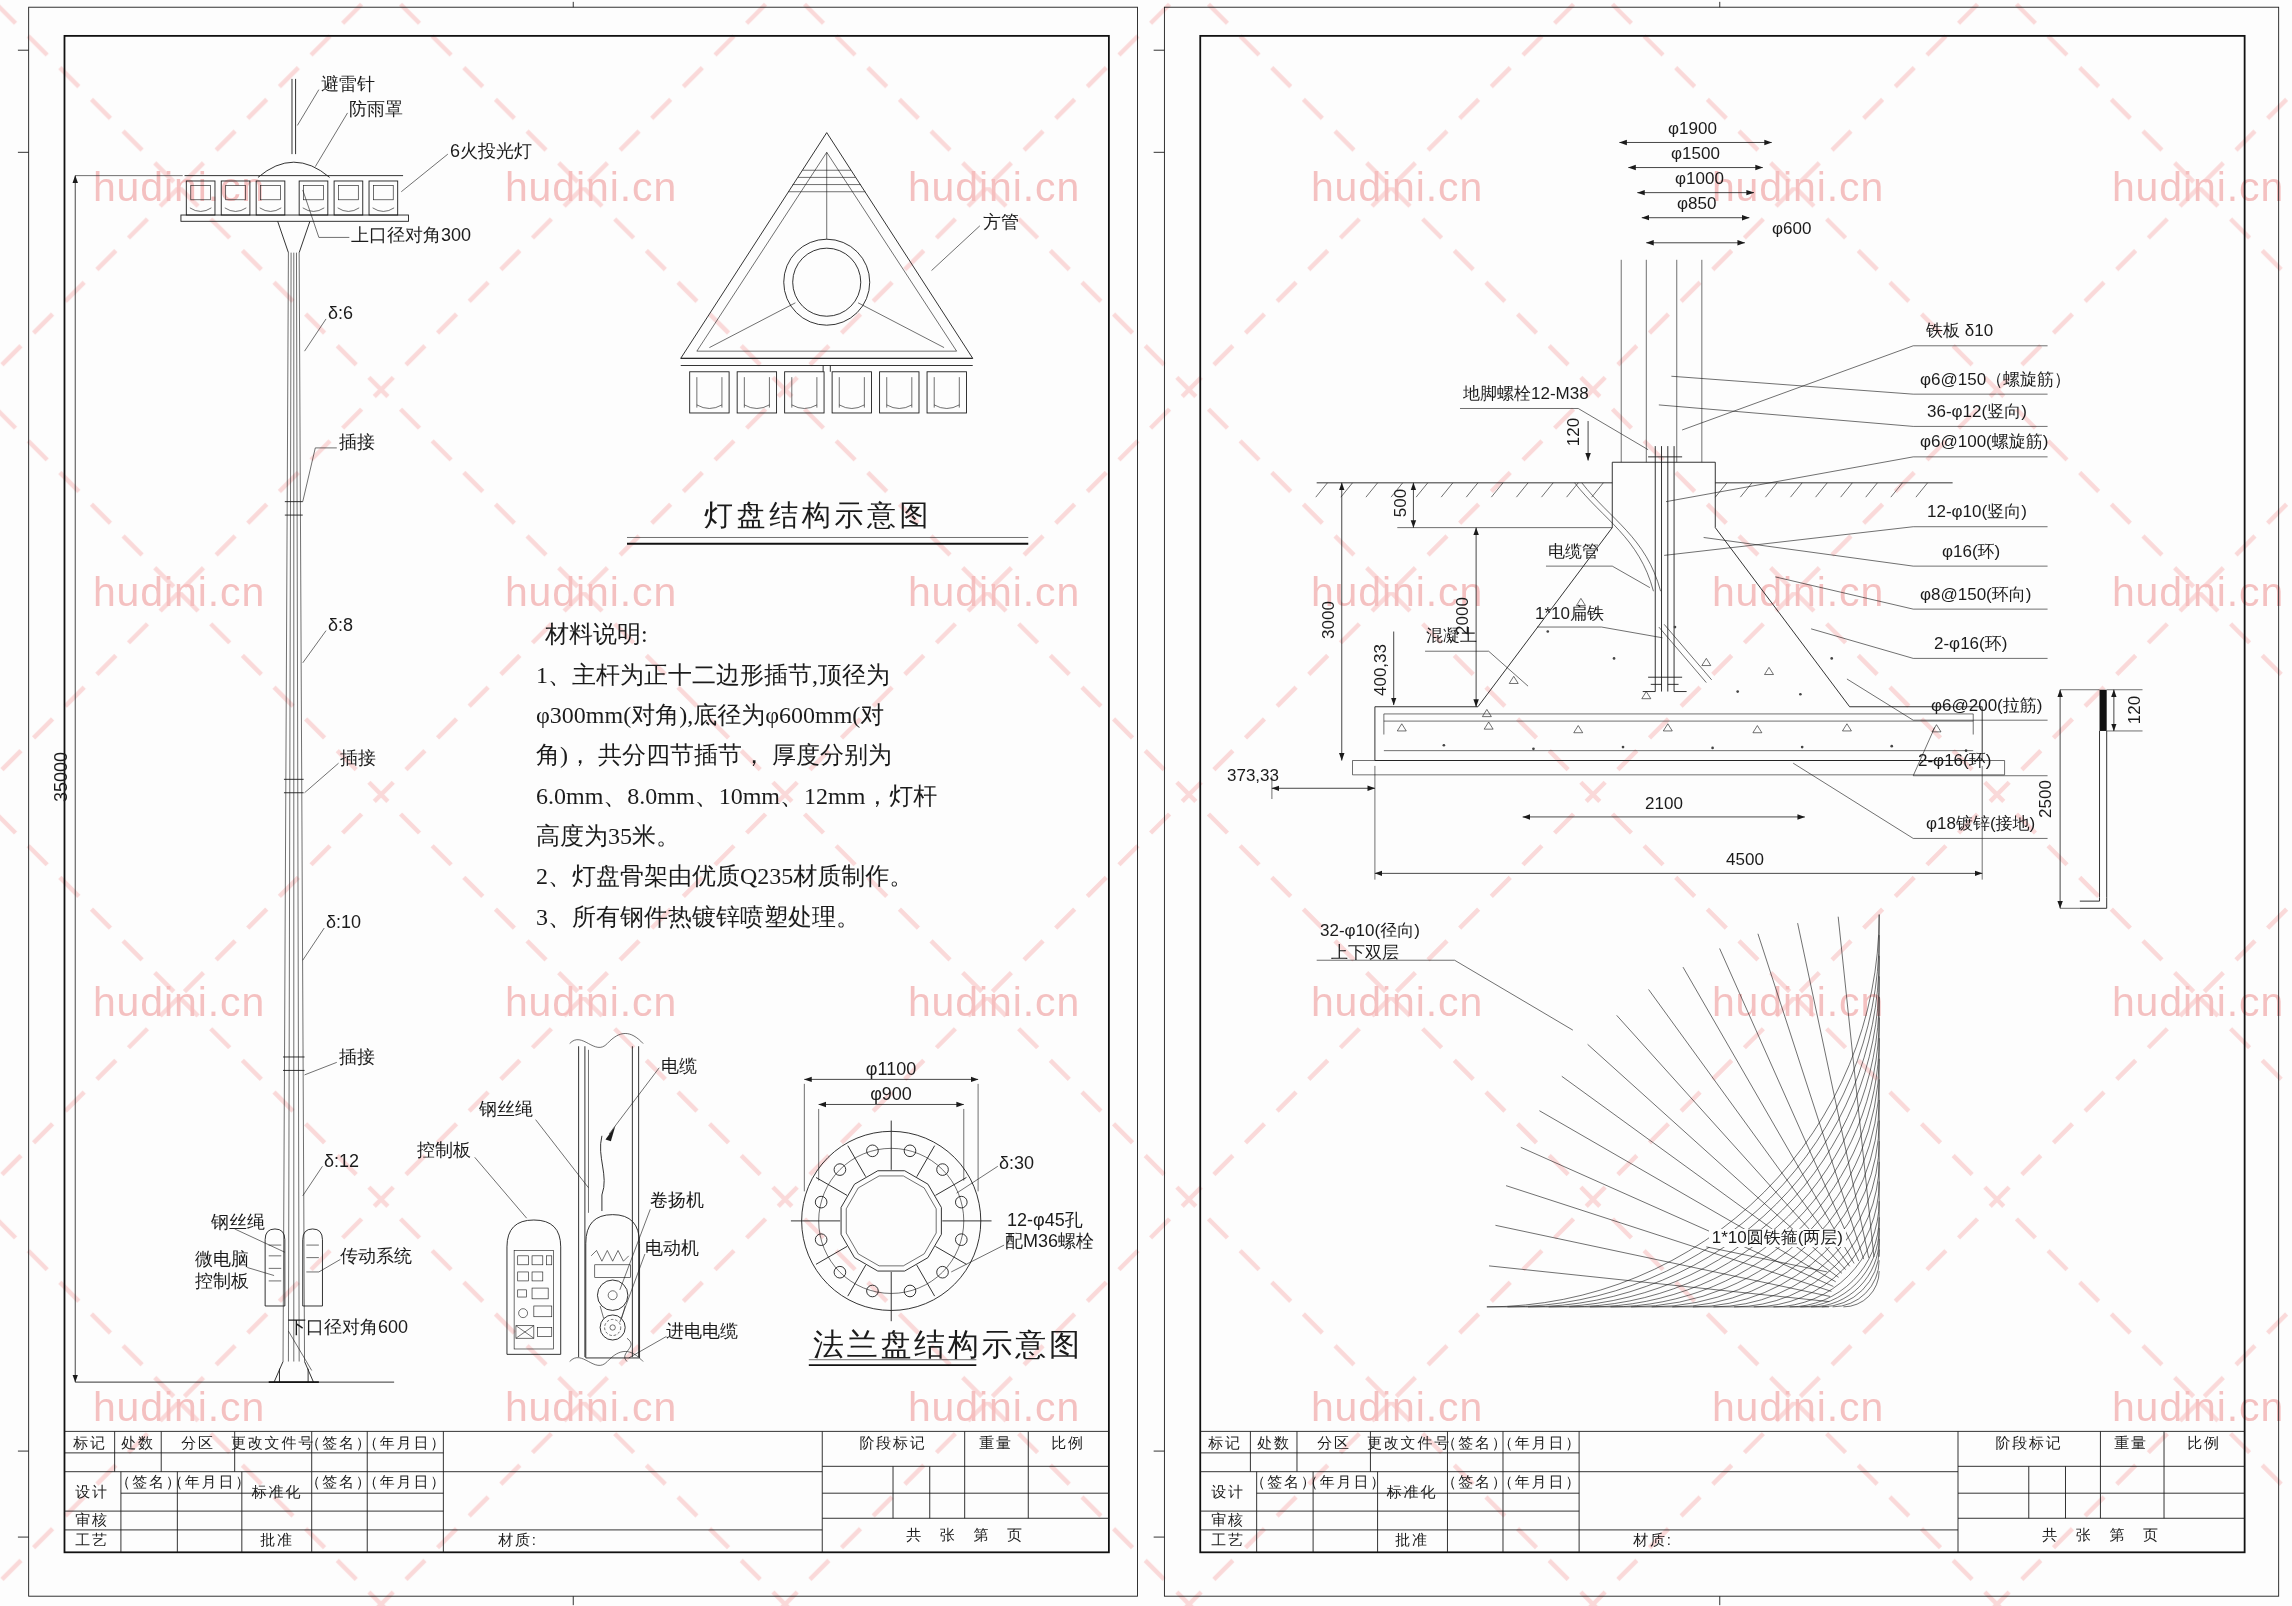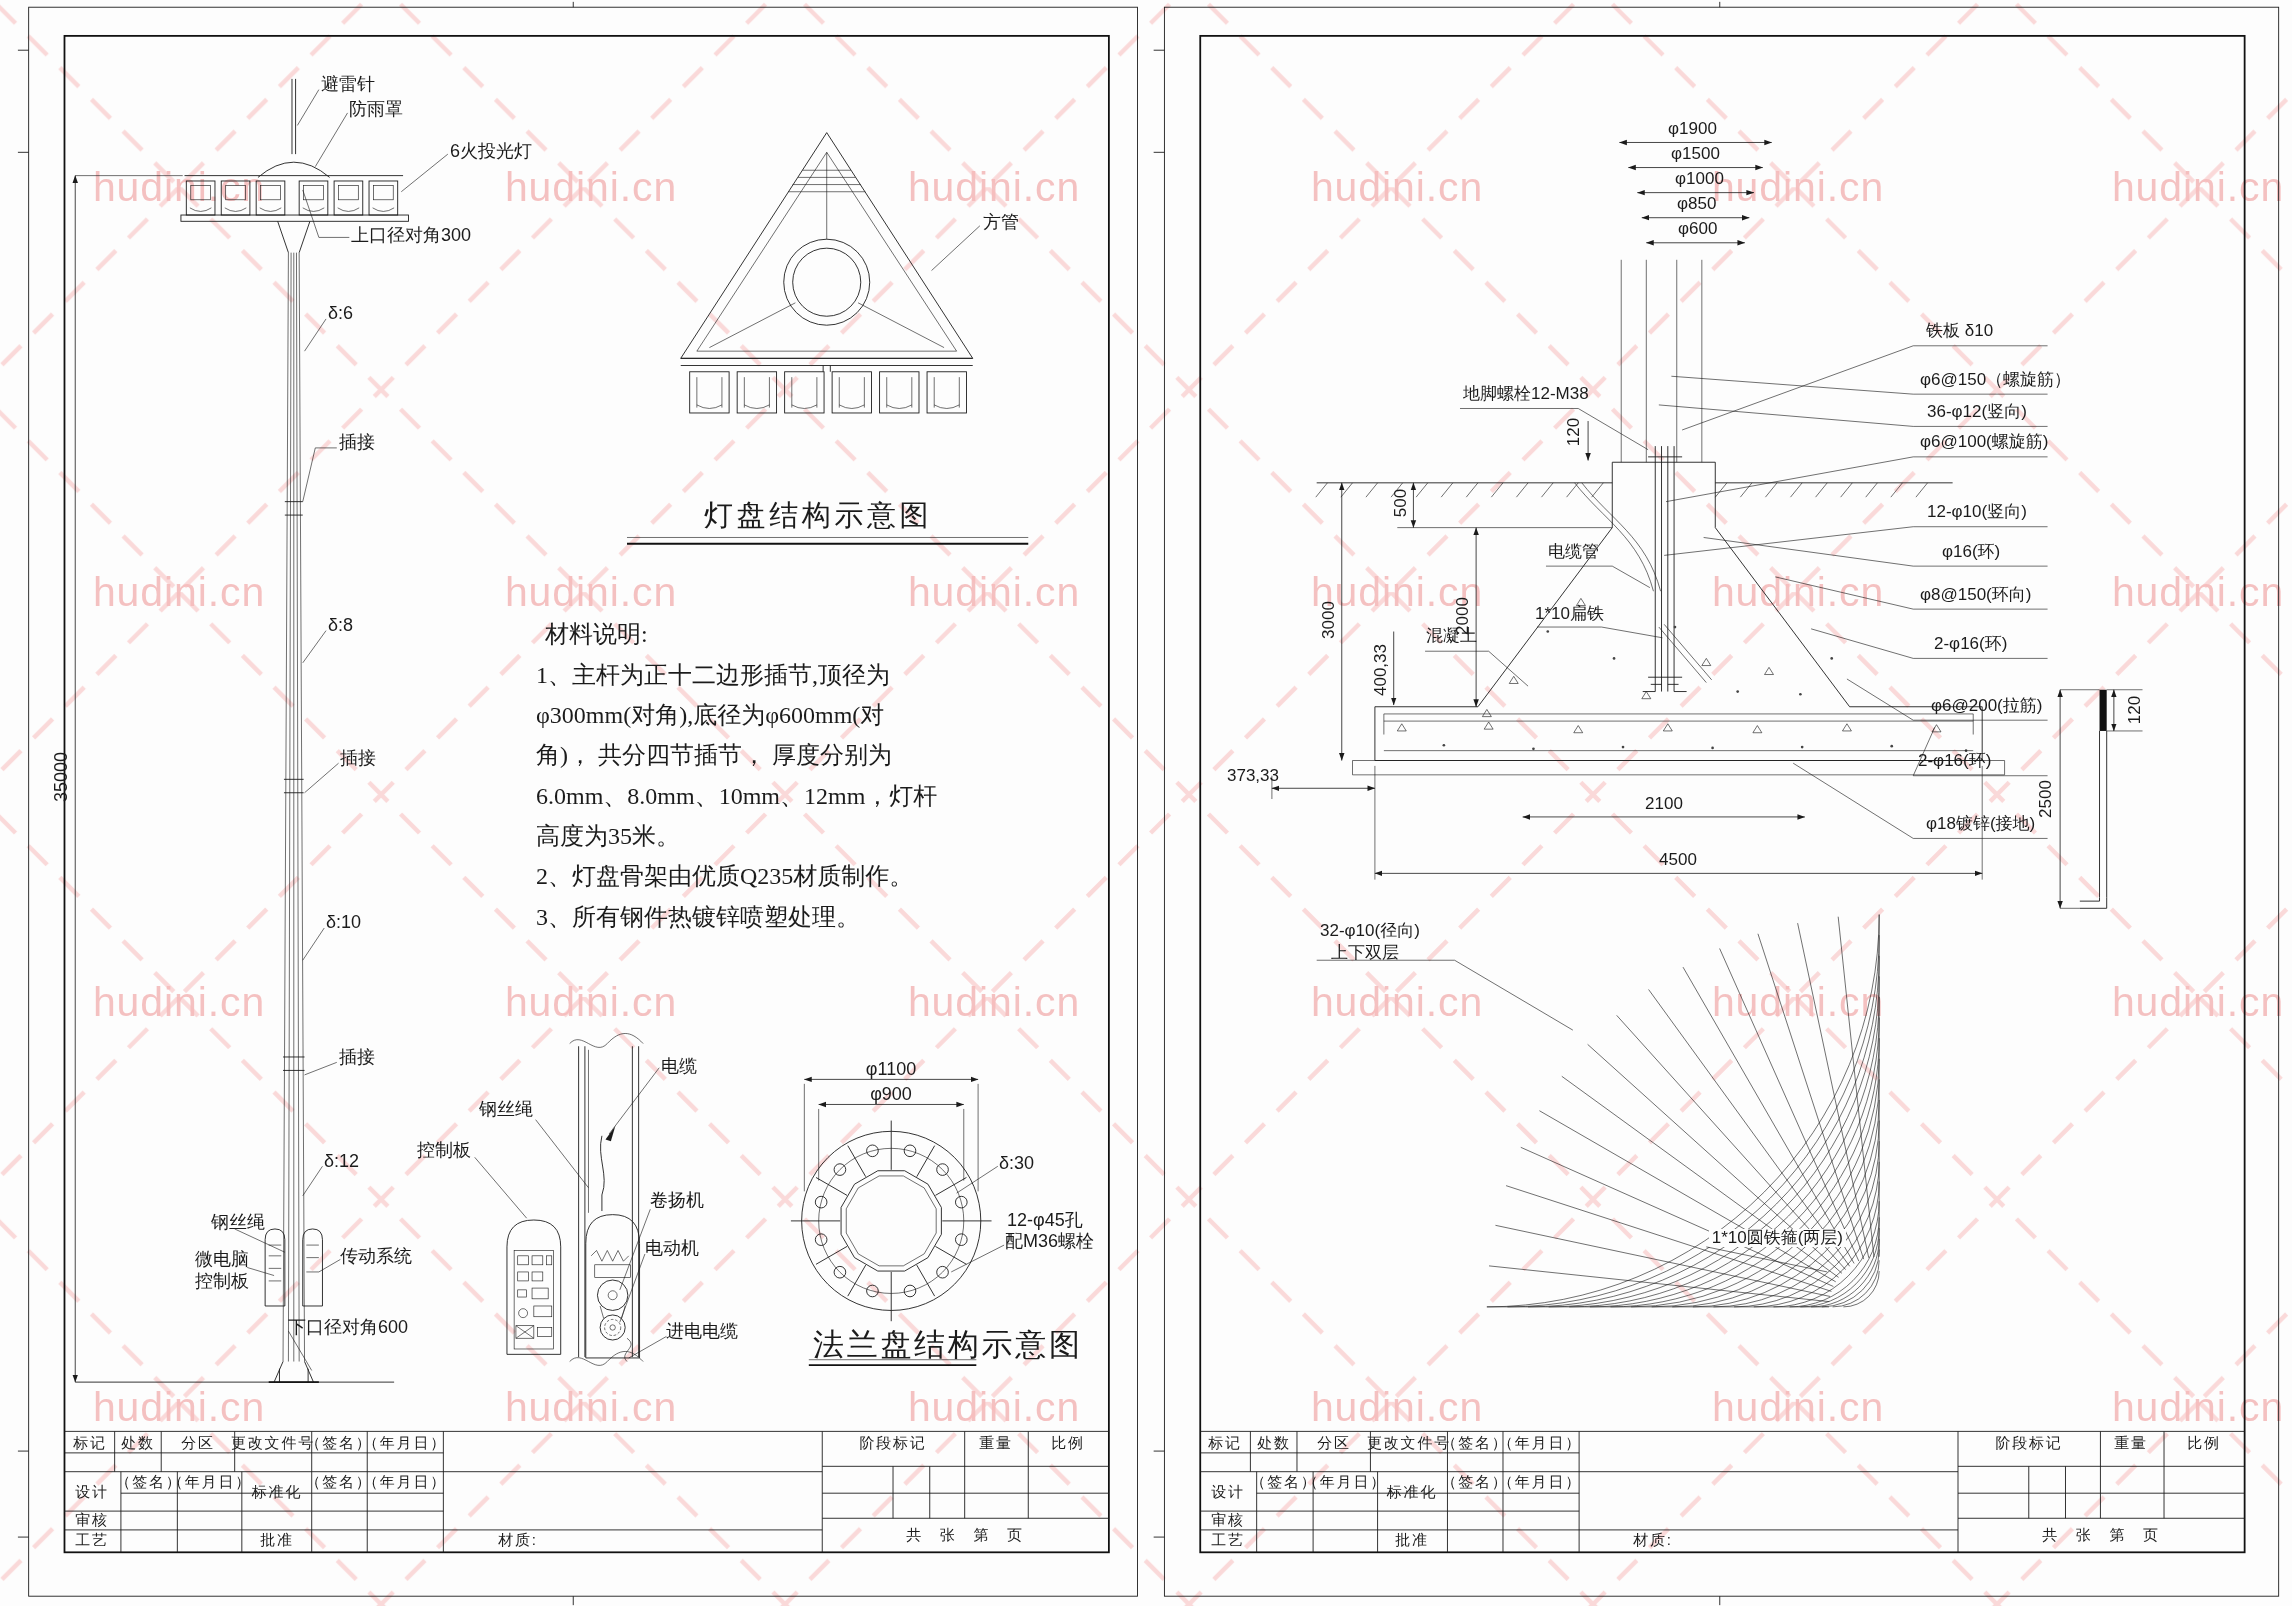--- a/index.html
+++ b/index.html
@@ -414,21 +414,21 @@
 <div class="tc" style="left:891px;top:1094px">φ900</div>
 <div class="t" style="left:999px;top:1154px">δ:30</div>
 <div class="t" style="left:1007px;top:1211px">12-φ45孔</div>
 <div class="t" style="left:1005px;top:1232px">配M36螺栓</div>
 <div class="t h2" style="left:813px;top:1329px">法兰盘结构示意图</div>
 
 <div class="t sm" style="left:1668px;top:120px">φ1900</div>
 <div class="t sm" style="left:1671px;top:145px">φ1500</div>
 <div class="t sm" style="left:1675px;top:170px">φ1000</div>
 <div class="t sm" style="left:1677px;top:195px">φ850</div>
-<div class="t sm" style="left:1678px;top:220px">φ600</div>
+<div class="t sm" style="left:1772px;top:220px">φ600</div>
 
 <div class="t sm" style="left:1463px;top:385px">地脚螺栓12-M38</div>
 <div class="t sm" style="left:1548px;top:543px">电缆管</div>
 <div class="t sm" style="left:1426px;top:627px">混凝土</div>
 <div class="t sm" style="left:1535px;top:605px">1*10扁铁</div>
 
 <div class="t sm" style="left:1926px;top:322px">铁板 δ10</div>
 <div class="t sm" style="left:1920px;top:371px">φ6@150（螺旋筋）</div>
 <div class="t sm" style="left:1927px;top:403px">36-φ12(竖向)</div>
 <div class="t sm" style="left:1920px;top:433px">φ6@100(螺旋筋)</div>
@@ -440,21 +440,21 @@
 <div class="t sm" style="left:1918px;top:752px">2-φ16(环)</div>
 <div class="t sm" style="left:1926px;top:815px">φ18镀锌(接地)</div>
 
 <div class="tv sm" style="left:1574px;top:432px">120</div>
 <div class="tv sm" style="left:1401px;top:503px">500</div>
 <div class="tv sm" style="left:1463px;top:616px">2000</div>
 <div class="tv sm" style="left:1329px;top:620px">3000</div>
 <div class="tv sm" style="left:1381px;top:670px">400,33</div>
 <div class="t sm" style="left:1227px;top:767px">373,33</div>
 <div class="tc sm" style="left:1664px;top:804px">2100</div>
-<div class="tc sm" style="left:1678px;top:860px">4500</div>
+<div class="tc sm" style="left:1745px;top:860px">4500</div>
 <div class="tv sm" style="left:2046px;top:799px">2500</div>
 <div class="tv sm" style="left:2135px;top:710px">120</div>
 
 <div class="t sm" style="left:1320px;top:922px">32-φ10(径向)</div>
 <div class="t sm" style="left:1331px;top:944px">上下双层</div>
 <div class="t sm bgw" style="left:1709px;top:1229px">1*10圆铁箍(两层)</div>
 
 <div class="tc tb" style="left:90px;top:1443px">标记</div>
 <div class="tc tb" style="left:138px;top:1443px">处数</div>
 <div class="tc tb" style="left:198px;top:1443px">分区</div>

